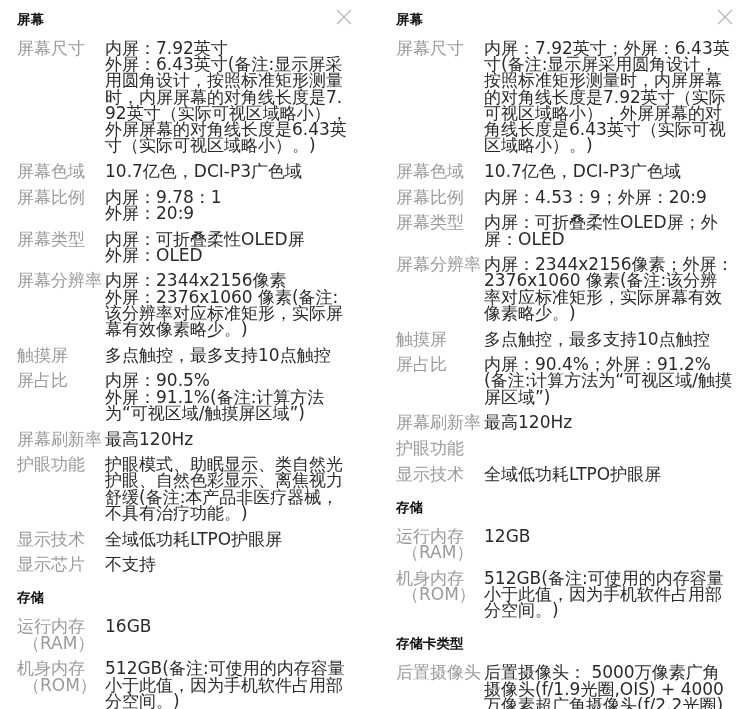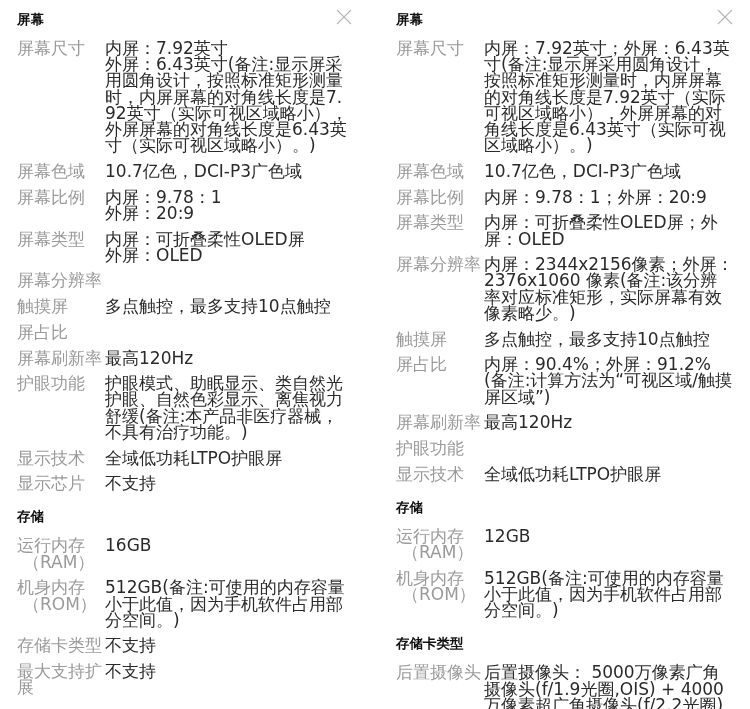--- a/index.html
+++ b/index.html
@@ -49,27 +49,31 @@
         <div class="value">内屏：9.78：1
 外屏：20:9</div>
       </div>
     <div class="row">
         <div class="label">屏幕类型</div>
         <div class="value">内屏：可折叠柔性OLED屏
 外屏：OLED</div>
       </div>
     <div class="row">
         <div class="label">屏幕分辨率</div>
+        <div class="value">内屏：2344x2156像素
+外屏：2376x1060 像素(备注:该分辨率对应标准矩形，实际屏幕有效像素略少。)</div>
       </div>
     <div class="row">
         <div class="label">触摸屏</div>
         <div class="value">多点触控，最多支持10点触控</div>
       </div>
     <div class="row">
         <div class="label">屏占比</div>
+        <div class="value">内屏：90.5%
+外屏：91.1%(备注:计算方法为“可视区域/触摸屏区域”)</div>
       </div>
     <div class="row">
         <div class="label">屏幕刷新率</div>
         <div class="value">最高120Hz</div>
       </div>
     <div class="row">
         <div class="label">护眼功能</div>
         <div class="value">护眼模式、助眠显示、类自然光护眼、自然色彩显示、离焦视力舒缓(备注:本产品非医疗器械，不具有治疗功能。)</div>
       </div>
     <div class="row">
@@ -113,21 +117,21 @@
     <div class="row">
         <div class="label">屏幕尺寸</div>
         <div class="value">内屏：7.92英寸；外屏：6.43英寸(备注:显示屏采用圆角设计，按照标准矩形测量时，内屏屏幕的对角线长度是7.92英寸（实际可视区域略小），外屏屏幕的对角线长度是6.43英寸（实际可视区域略小）。)</div>
       </div>
     <div class="row">
         <div class="label">屏幕色域</div>
         <div class="value">10.7亿色，DCI-P3广色域</div>
       </div>
     <div class="row">
         <div class="label">屏幕比例</div>
-        <div class="value">内屏：9.78：1；外屏：20:9</div>
+        <div class="value">内屏：4.53：9；外屏：20:9</div>
       </div>
     <div class="row">
         <div class="label">屏幕类型</div>
         <div class="value">内屏：可折叠柔性OLED屏；外屏：OLED</div>
       </div>
     <div class="row">
         <div class="label">屏幕分辨率</div>
         <div class="value">内屏：2344x2156像素；外屏：2376x1060 像素(备注:该分辨率对应标准矩形，实际屏幕有效像素略少。)</div>
       </div>
     <div class="row">

